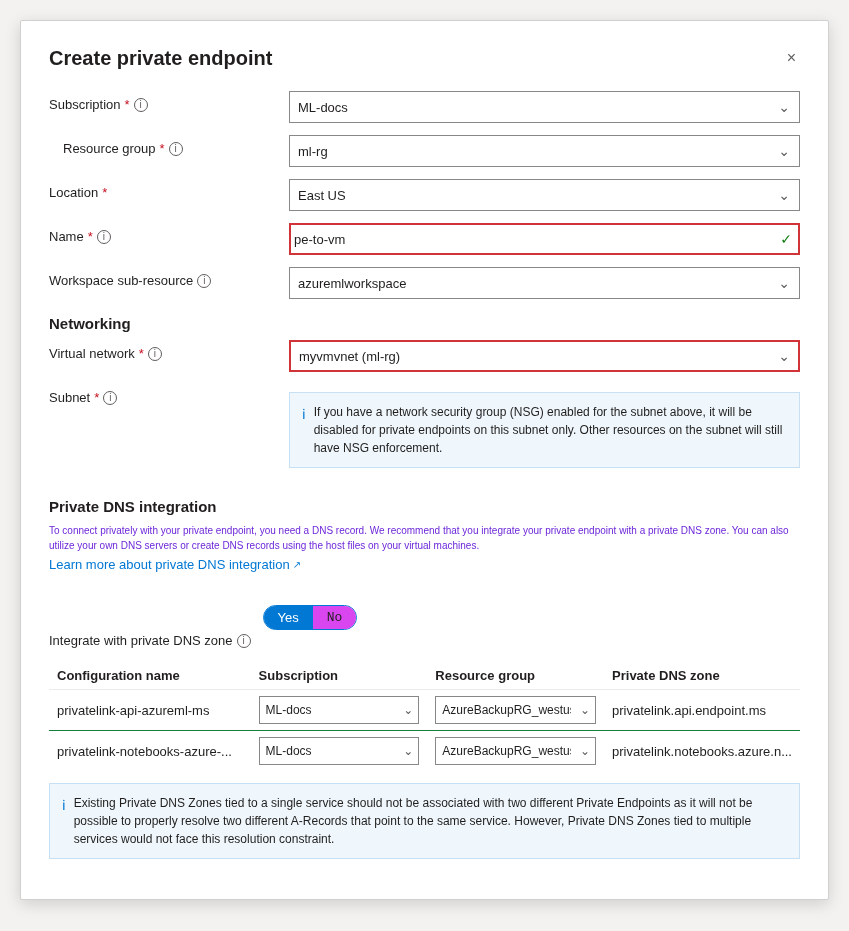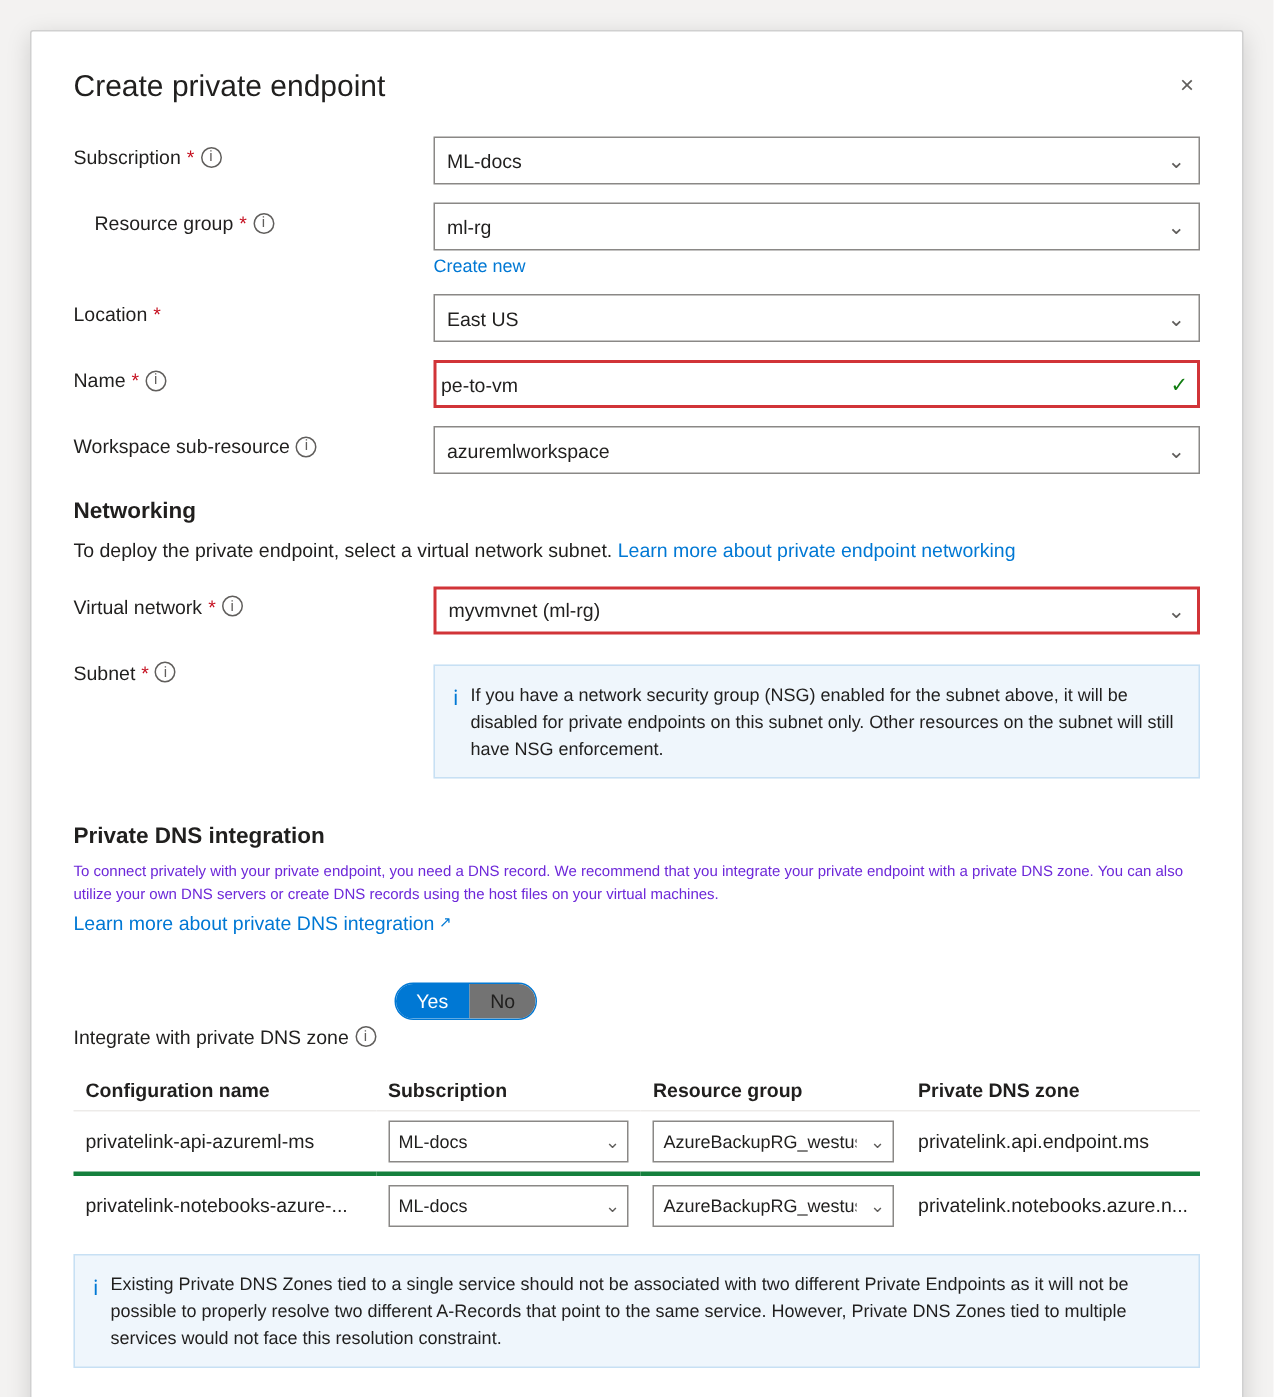--- a/index.html
+++ b/index.html
@@ -24,21 +24,21 @@
       position: relative;
     }
     .dialog-header {
       display: flex;
       justify-content: space-between;
       align-items: center;
       margin-bottom: 20px;
     }
     .dialog-title {
       font-size: 20px;
-      font-weight: 400;
+      font-weight: 700;
       color: #201f1e;
     }
     .close-btn {
       background: none;
       border: none;
       cursor: pointer;
       font-size: 16px;
       color: #605e5c;
       padding: 4px;
     }
@@ -217,22 +217,23 @@
       padding: 4px 14px;
       font-size: 13px;
       border: none;
       cursor: pointer;
     }
     .toggle-btn.active {
       background: #0078d4;
       color: #fff;
     }
     .toggle-btn.inactive {
-      background: #737373;
-      color: #201f1e;
+      background: #d946ef;
+      color: #201f1e;
+      font-family: Liberation Mono, monospace;
     }
     .dns-table {
       width: 100%;
       border-collapse: collapse;
       margin-bottom: 12px;
     }
     .dns-table th {
       text-align: left;
       font-weight: 600;
       font-size: 13px;
@@ -240,21 +241,21 @@
       padding: 6px 8px;
       border-bottom: 1px solid #edebe9;
     }
     .dns-table td {
       padding: 6px 8px;
       font-size: 13px;
       color: #201f1e;
       vertical-align: middle;
     }
     .dns-table tr:not(:last-child) td {
-      border-bottom: 3px solid #15803d;
+      border-bottom: 1px solid #15803d;
     }
     .mini-select {
       height: 28px;
       border: 1px solid #8a8886;
       background: #fff;
       padding: 0 24px 0 6px;
       font-size: 12px;
       color: #201f1e;
       appearance: none;
       cursor: pointer;
@@ -326,21 +327,20 @@
       <span>Resource group</span>
       <span class="required">*</span>
       <span class="info-icon">i</span>
     </div>
     <div class="form-control">
       <div class="select-wrapper">
         <select class="select-box">
           <option>ml-rg</option>
         </select>
       </div>
-      <a class="create-new-link">Create new</a>
     </div>
   </div>
 
   
   <div class="form-row">
     <div class="form-label">
       <span>Location</span>
       <span class="required">*</span>
     </div>
     <div class="form-control">
@@ -377,24 +377,20 @@
       <div class="select-wrapper">
         <select class="select-box">
           <option>azuremlworkspace</option>
         </select>
       </div>
     </div>
   </div>
 
   
   <div class="section-title">Networking</div>
-  <div class="section-desc">
-    <span>To deploy the private endpoint, select a virtual network subnet.</span>
-    <a href="#">Learn more about private endpoint networking</a>
-  </div>
 
   
   <div class="form-row">
     <div class="form-label">
       <span>Virtual network</span>
       <span class="required">*</span>
       <span class="info-icon">i</span>
     </div>
     <div class="form-control">
       <div class="select-wrapper">

